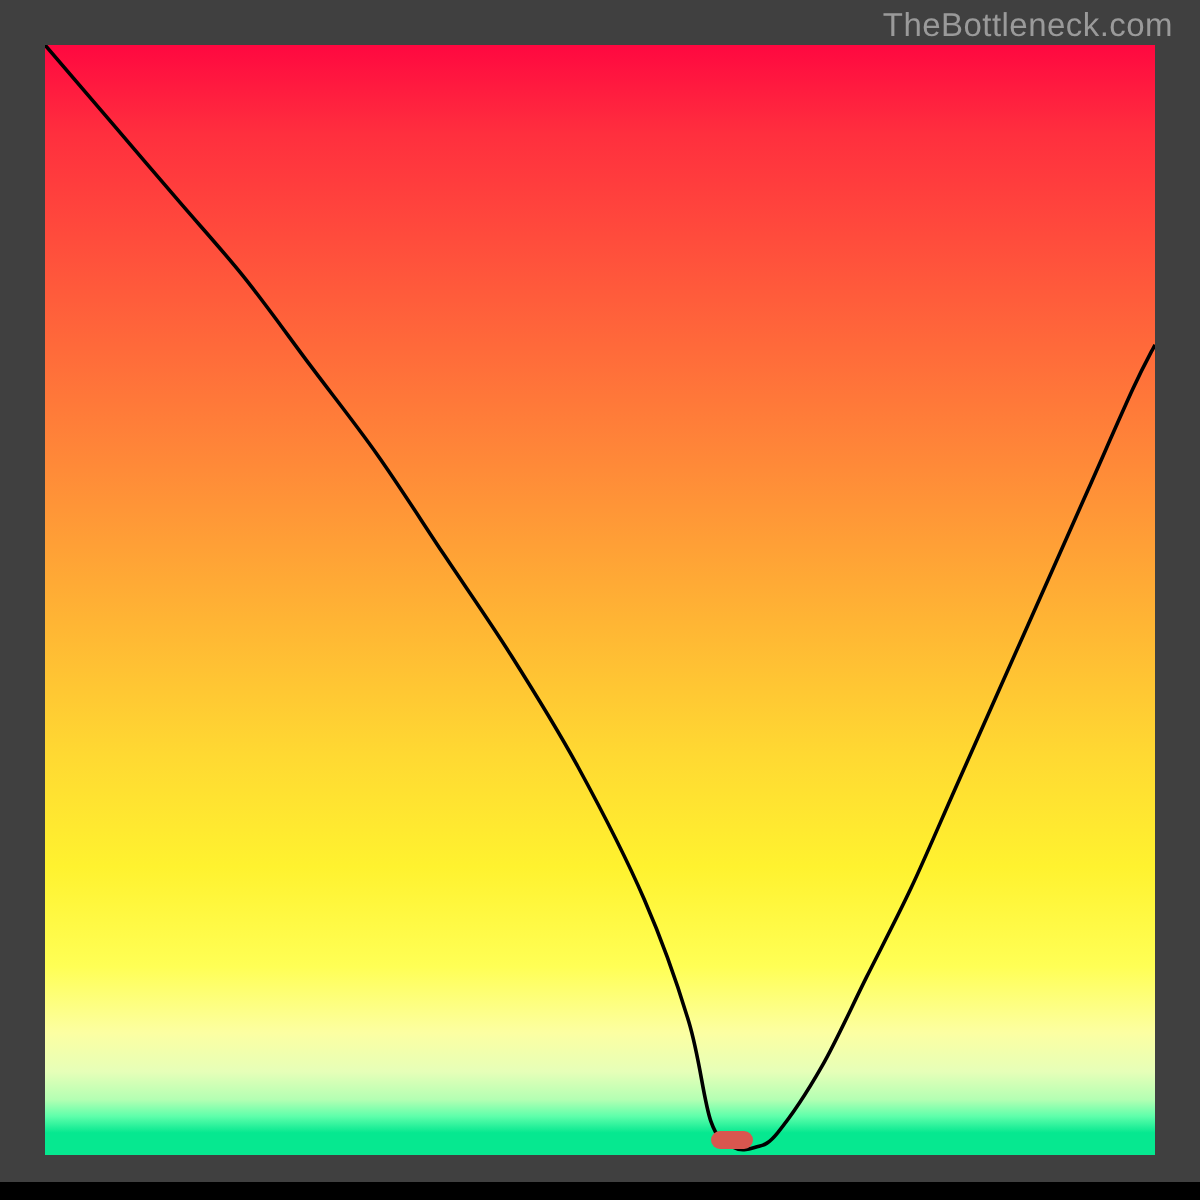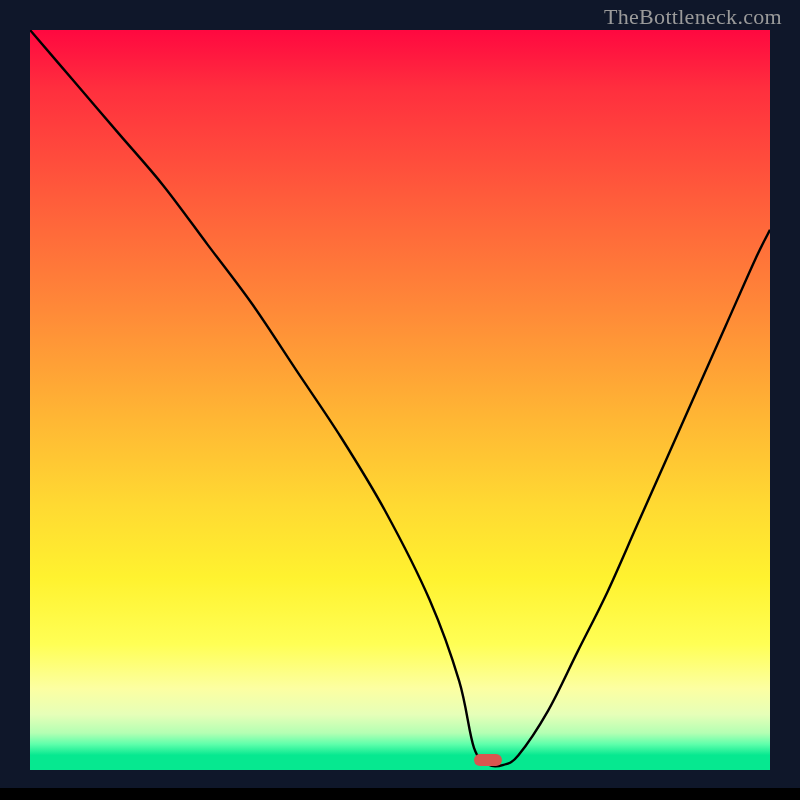--- a/index.html
+++ b/index.html
@@ -8,22 +8,21 @@
     width: 800px;
     height: 800px;
     background: #000;
     overflow: hidden;
     font-family: Arial, Helvetica, sans-serif;
   }
   .frame {
     position: relative;
     width: 800px;
     height: 788px;
-    background: #0f172a;
-    font-family: Liberation Serif, serif;
+    background: #404040;
   }
   .watermark {
     position: absolute;
     top: 4px;
     right: 18px;
     color: #9a9a9a;
     font-size: 22px;
     font-weight: 500;
     letter-spacing: 0.3px;
     z-index: 10;

